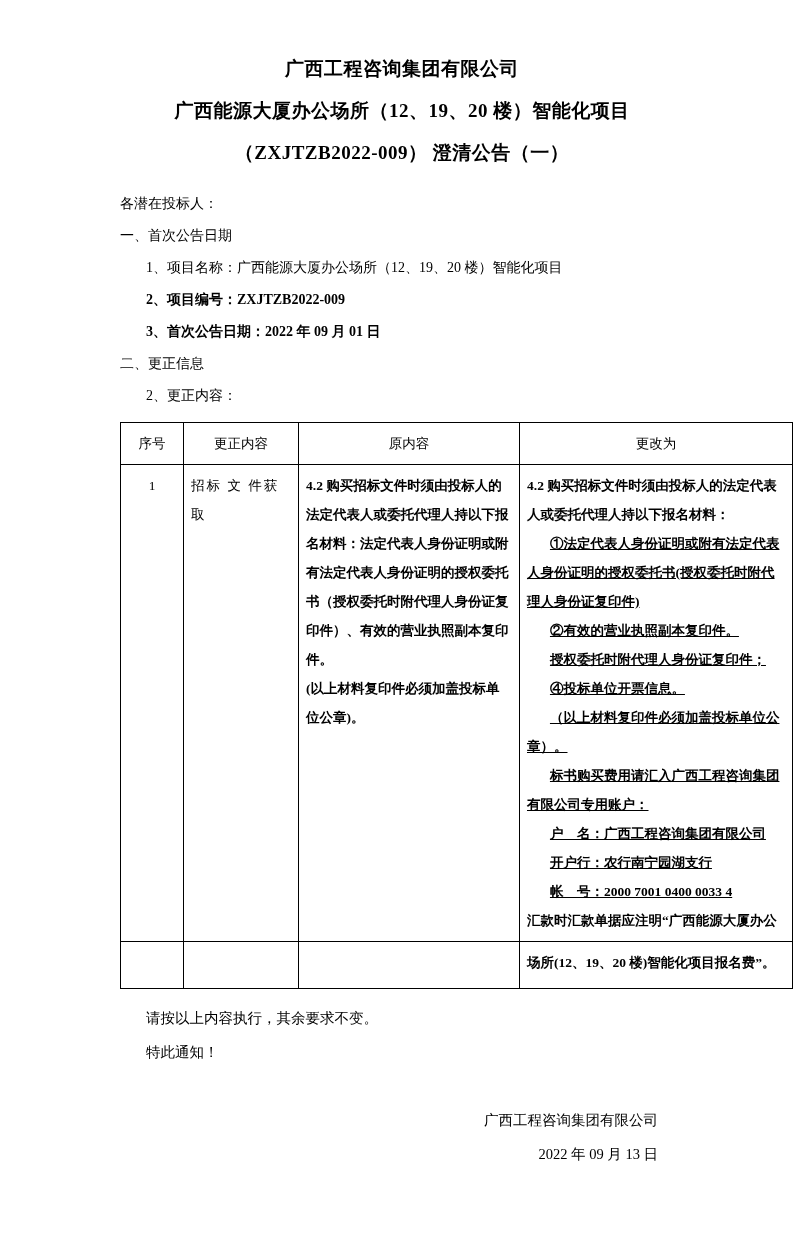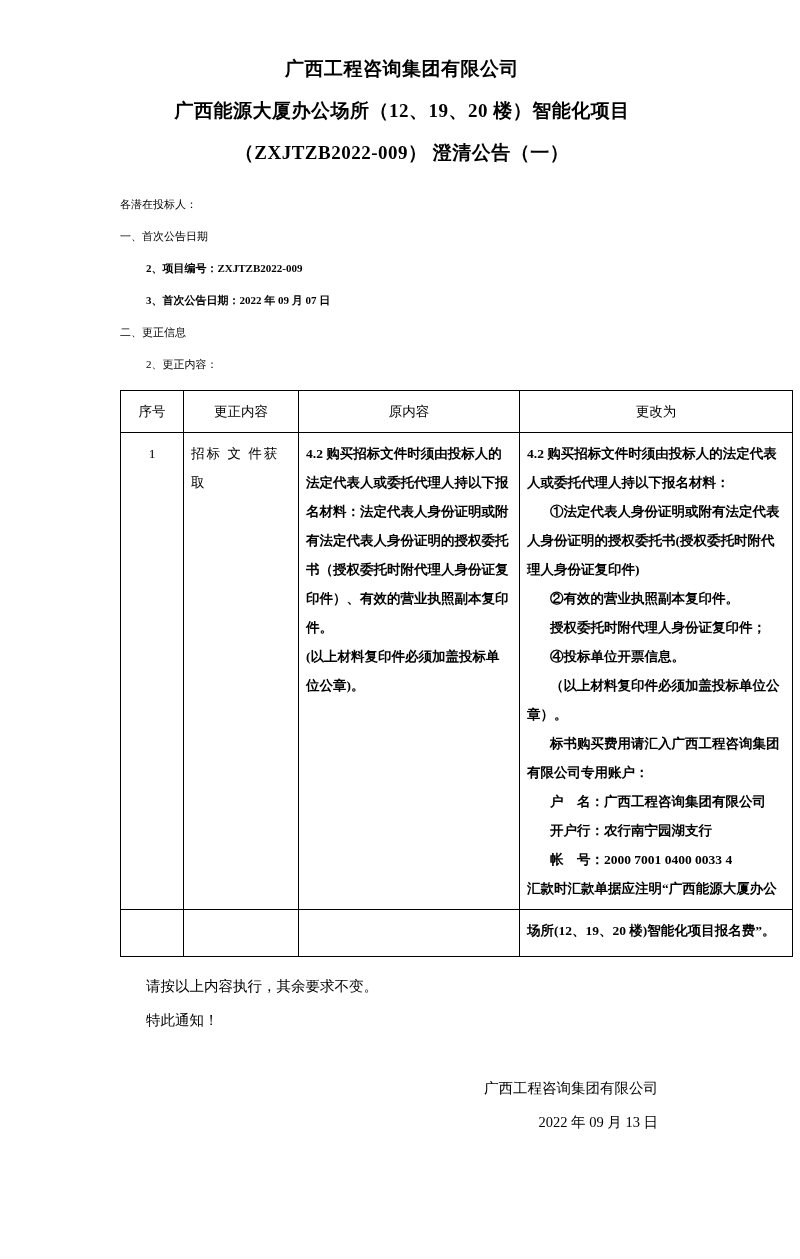--- a/index.html
+++ b/index.html
@@ -25,21 +25,21 @@
     text-align: center;
   }
   .title-line {
     font-size: 19px;
     font-weight: bold;
     letter-spacing: 0.5px;
     line-height: 42px;
     white-space: nowrap;
   }
   .body-text {
-    font-size: 11px;
+    font-size: 14px;
     line-height: 32px;
   }
   .lvl0 { margin-left: 44px; }
   .lvl1 { margin-left: 70px; }
   .bold { font-weight: bold; }
 
   table.change-table {
     border-collapse: collapse;
     width: 612px;
     margin-left: 44px;
@@ -60,21 +60,21 @@
     padding: 8px 6px;
     vertical-align: middle;
   }
   .col-no { width: 48px; }
   .col-item { width: 100px; }
   .col-orig { width: 206px; }
   .col-new { width: 258px; }
   .cell-center { text-align: center; }
   .cell-item { text-align: left; letter-spacing: 2px; }
   .para { margin: 0; }
-  .indent1 { text-indent: 1.7em; }
+  .indent1 { text-indent: 1.7em; text-decoration: underline; }
   .empty-row td { height: 34px; line-height: 34px; }
 
   .closing {
     font-size: 14.5px;
     line-height: 34px;
     margin-left: 70px;
     margin-top: 12px;
   }
   .signature {
     margin-top: 34px;
@@ -91,22 +91,23 @@
 
   <div class="title-block">
     <div class="title-line">广西工程咨询集团有限公司</div>
     <div class="title-line">广西能源大厦办公场所（12、19、20 楼）智能化项目</div>
     <div class="title-line">（ZXJTZB2022-009） 澄清公告（一）</div>
   </div>
 
   <div class="body-text lvl0" style="margin-top:14px;">各潜在投标人：</div>
 
   <div class="body-text lvl0">一、首次公告日期</div>
+  <div class="body-text lvl1">1、项目名称：广西能源大厦办公场所（12、19、20 楼）智能化项目</div>
   <div class="body-text lvl1 bold">2、项目编号：ZXJTZB2022-009</div>
-  <div class="body-text lvl1 bold">3、首次公告日期：2022 年 09 月 07 日</div>
+  <div class="body-text lvl1 bold">3、首次公告日期：2022 年 09 月 01 日</div>
 
   <div class="body-text lvl0">二、更正信息</div>
   <div class="body-text lvl1">2、更正内容：</div>
 
   <table class="change-table">
     <tbody>
         <tr class="th-row">
       <td class="col-no">序号</td>
       <td class="col-item">更正内容</td>
       <td class="col-orig">原内容</td>

